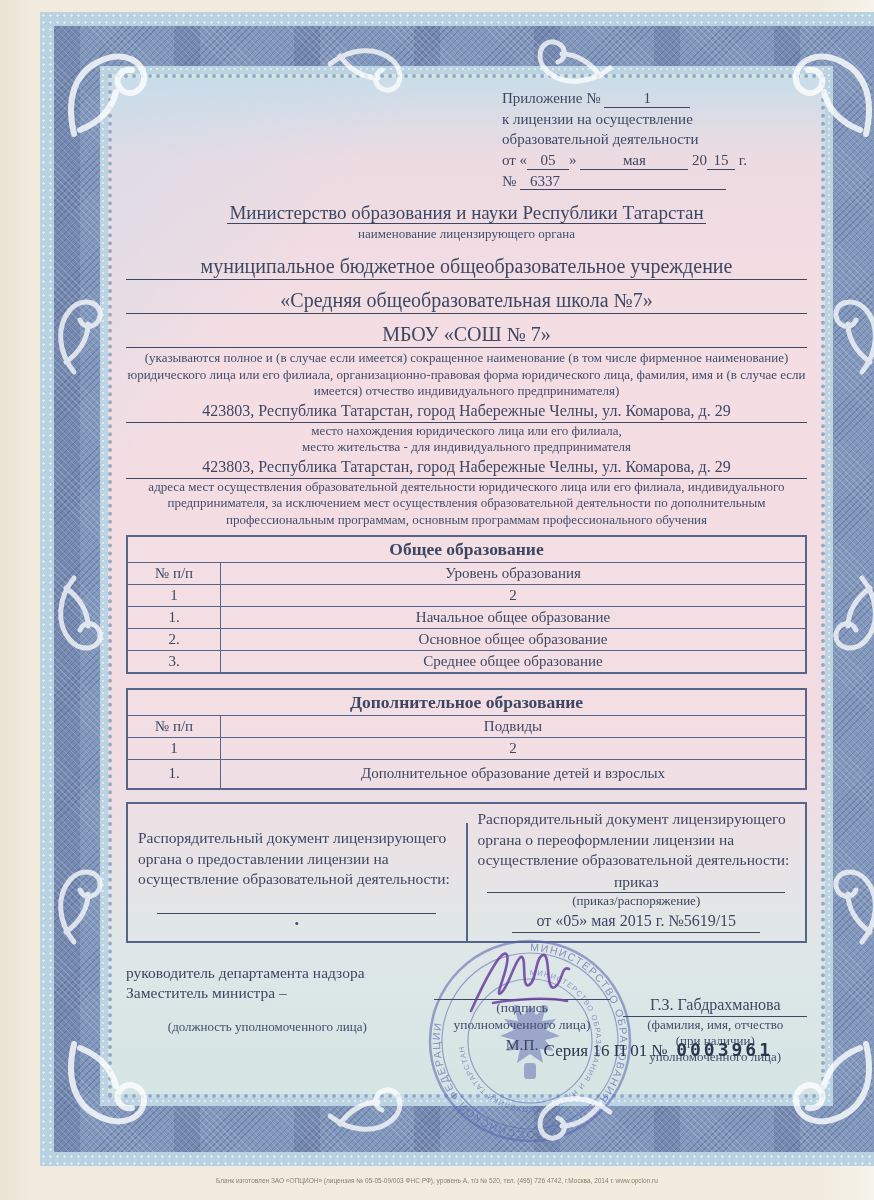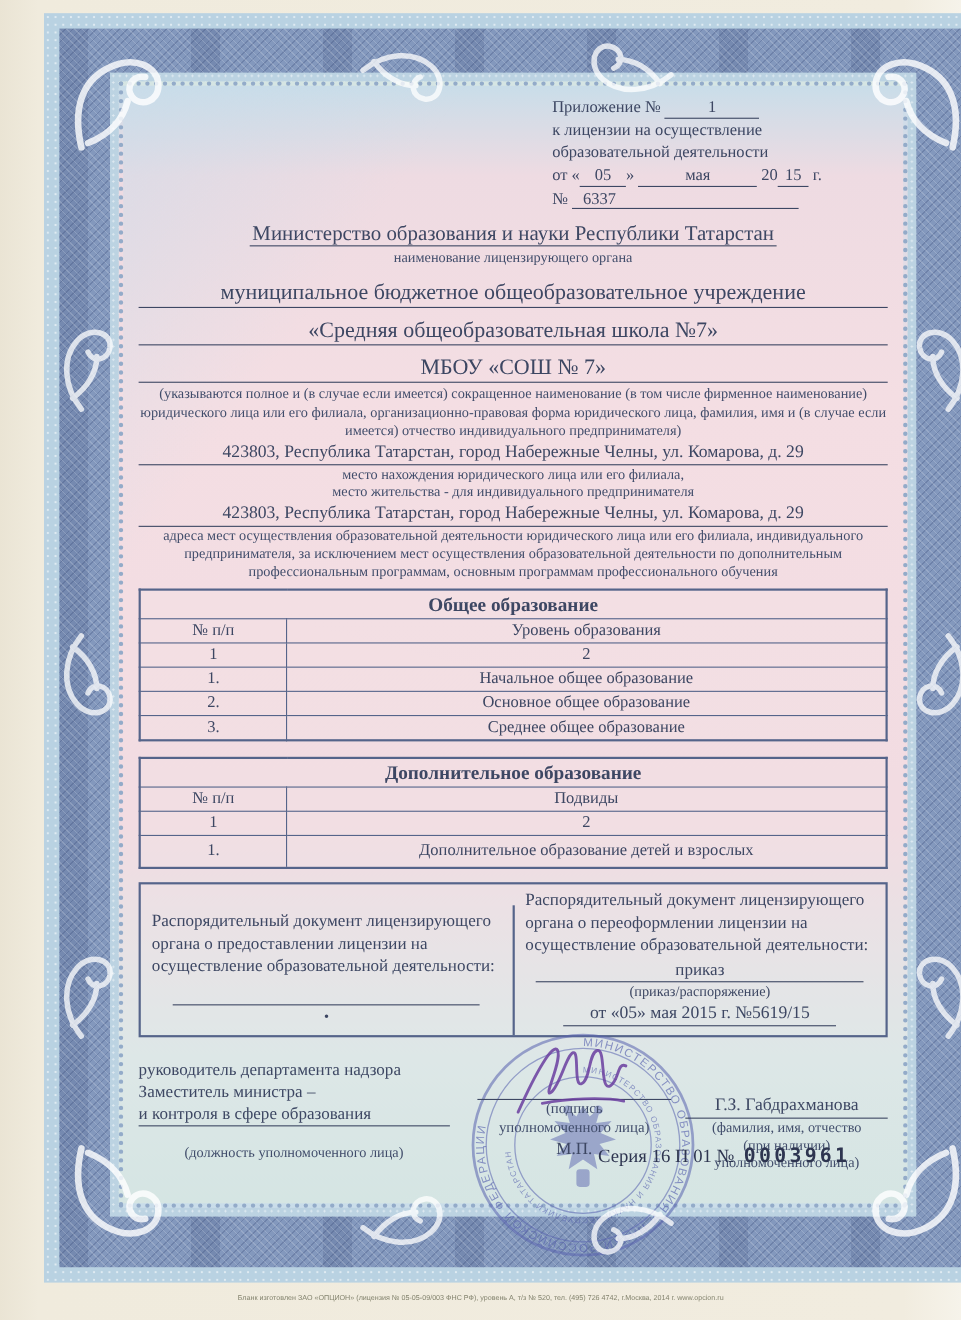--- a/index.html
+++ b/index.html
@@ -41,21 +41,21 @@
   
   .appendix{margin-left:376px;width:276px;font-size:15px;line-height:1.38;}
   .apx-row{white-space:nowrap;}
   .u{display:inline-block;border-bottom:1px solid #3d4763;text-align:center;line-height:1.1;}
   .title{margin-top:10px;text-align:center;font-size:19px;}
   .title span{border-bottom:1.5px solid #3d4763;padding:0 2px;}
   .cap{ text-align:center;font-size:13px;line-height:1.25;color:#414d6b;}
   .line-val{margin-top:7px;text-align:center;font-size:20px;border-bottom:1px solid #3d4763;}
   .addr{margin-top:2px;text-align:center;font-size:16px;border-bottom:1px solid #3d4763;}
   .doc-table{width:100%;border-collapse:collapse;border:2px solid #55648a;background:rgba(255,255,255,.06);}
-  .doc-table td{border:1px solid #55648a;text-align:center;font-size:15px;padding:0 20px;height:21px;}
+  .doc-table td{border:1px solid #55648a;text-align:center;font-size:15px;padding:0 0;height:21px;}
   .doc-table .tbl-title td{font-weight:bold;font-size:17.5px;height:25px;}
   .doc-table .c1{width:92px;}
   .orders{display:flex;border:2px solid #55648a;margin-top:12px;background:rgba(255,255,255,.05);align-items:flex-end;}
   .orders .cell{flex:1;padding:5px 10px 8px;font-size:15.5px;line-height:1.3;box-sizing:border-box;}
   .orders .cell.left{border-right:2px solid #55648a;}
   .fill-line{border-bottom:1px solid #3d4763;}
   .orders .blank{width:88%;margin:24px auto 0;}
   .orders .dot{text-align:center;font-size:13px;margin-top:2px;}
   .orders .val{display:block;width:94%;margin:2px auto 0;text-align:center;border-bottom:1px solid #3d4763;}
   .orders .small{text-align:center;font-size:13px;}
@@ -208,21 +208,20 @@
                 <path d="M106,70 l6,10 10,-8 -4,14 14,-2 -10,11 14,6 -15,4 9,11 -14,-2 3,14 -13,-9 -13,9 3,-14 -14,2 9,-11 -15,-4 14,-6 -10,-11 14,2 -4,-14 10,8 z"></path>
                 <circle cx="92" cy="74" r="4"></circle>
                   <circle cx="120" cy="74" r="4"></circle>
                 <rect x="100" y="128" width="12" height="16" rx="3"></rect>
               </g>
             </svg>
 
             <div class="sig-left">
               <div class="pos">руководитель департамента надзора</div>
               <div class="pos">Заместитель министра –</div>
-              <div class="pos ul">и контроля в сфере образования</div>
               <div class="cap">(должность уполномоченного лица)</div>
             </div>
 
             <div class="sig-mid">
               <svg class="scribble" width="130" height="78" viewBox="0 0 130 78">
                 <g stroke="#6b3fa0" stroke-width="2.6" fill="none" stroke-linecap="round" opacity=".85">
                   <path d="M8,70 C24,34 40,6 44,14 C48,24 30,58 38,52 C46,46 52,18 58,16 C64,14 58,48 66,44 C74,40 72,16 80,14 C88,12 82,52 92,46 C100,41 98,24 106,28"></path>
                   <path d="M30,62 C52,58 84,56 104,60"></path>
                 </g>
               </svg>

